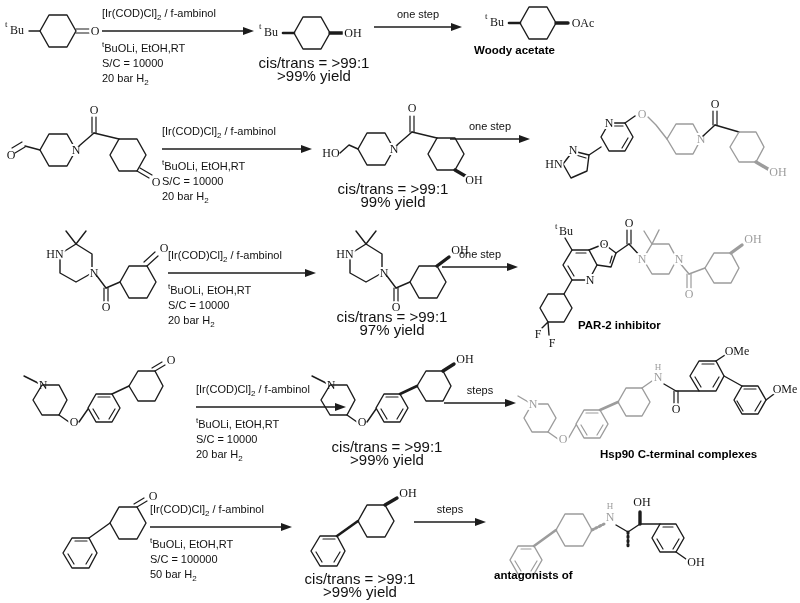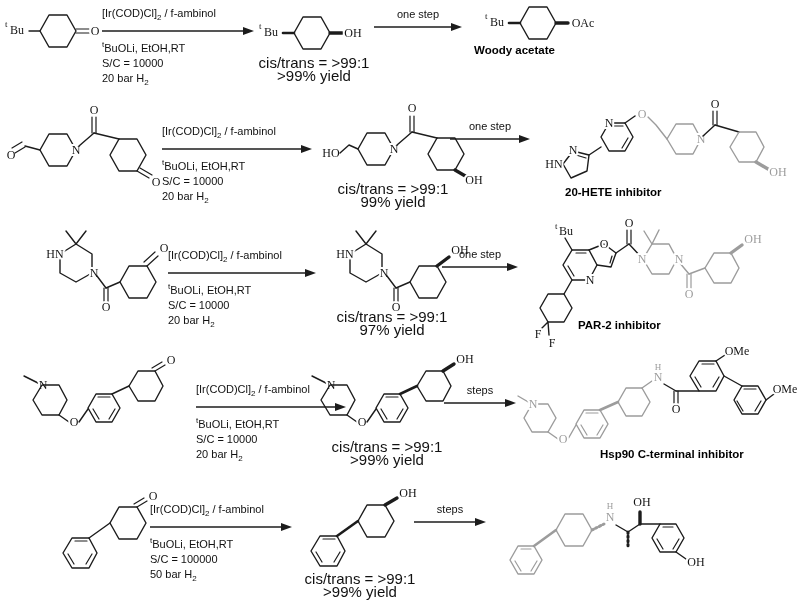--- a/index.html
+++ b/index.html
@@ -155,21 +155,20 @@
     <path d="M158,38 L170,27"></path>
     <path class="db" d="M168,27 L168,13 M172,27 L172,13"></path>
     <text x="170" y="10">O</text>
     <path d="M170,27 L194,34"></path>
     <g class="grey">
       <path d="M219,49 L211,34 L194,34 L185,49 L194,64 L211,64 Z"></path>
       <path class="wedge" d="M211,64 L223,71"></path>
     </g>
     <text class="gt" x="233" y="78">OH</text>
   </svg>
-  <div class="tname" style="left:565px;top:186px;width:165px">20-HETE inhibitor</div>
 
   <svg class="mol" style="left:28px;top:224px" width="150" height="102" viewBox="0 0 150 102">
     <path d="M38,7 L48,20 M58,7 L48,20"></path>
     <path d="M48,20 L64,30 L64,49 L48,58 L32,49 L32,30 Z"></path>
     <text x="27" y="34">HN</text>
     <text x="66" y="53">N</text>
     <path d="M69,52 L78,64"></path>
     <path class="db" d="M76,64 L76,79 M80,64 L80,79"></path>
     <text x="78" y="87">O</text>
     <path d="M78,64 L92,58"></path>
@@ -326,21 +325,21 @@
     <path d="M222,30 L214,15 L197,15 L188,30 L197,45 L214,45 Z"></path>
     <path class="db" d="M200,18 L212,18 M217,31 L211,41 M193,31 L199,41"></path>
     <path d="M214,15 L223,9"></path>
     <text x="235" y="9">OMe</text>
     <path d="M222,30 L240,40"></path>
     <path d="M264,54 L256,40 L240,40 L232,54 L240,68 L256,68 Z"></path>
     <path class="db" d="M242,43 L254,43 M259,55 L253,65 M235,55 L241,65"></path>
     <path d="M264,54 L272,48"></path>
     <text x="283" y="47">OMe</text>
   </svg>
-  <div class="tname" style="left:600px;top:448px;width:170px">Hsp90 C-terminal inhibitor</div>
+  <div class="tname" style="left:600px;top:448px;width:170px">Hsp90 C-terminal complexes</div>
 
   <svg class="mol" style="left:52px;top:488px" width="112" height="92" viewBox="0 0 112 92">
     <path d="M45,65 L37,50 L20,50 L11,65 L20,80 L37,80 Z"></path>
     <path class="db" d="M23,53 L35,53 M40,66 L34,76 M16,66 L22,76"></path>
     <path d="M37,50 L58,35"></path>
     <path d="M94,35 L85,19 L67,19 L58,35 L67,51 L85,51 Z"></path>
     <path class="db" d="M85,19 L95,13 M82,16 L92,10"></path>
     <text x="101" y="12">O</text>
   </svg>
 
@@ -391,15 +390,16 @@
     <path d="M128,54 L140,46"></path>
     <path class="wedge" d="M140,46 L140,34"></path>
     <text x="142" y="28">OH</text>
     <path d="M140,46 L160,46"></path>
     <path d="M184,60 L176,46 L160,46 L152,60 L160,74 L176,74 Z"></path>
     <path class="db" d="M163,49 L173,49 M179,61 L173,71 M157,61 L163,71"></path>
     <path d="M176,74 L186,81"></path>
     <text x="196" y="88">OH</text>
   </svg>
   <div class="tname" style="left:494px;top:569px;width:215px">
+    <div>antagonists of</div>
   </div>
 
 </div>
 
 </body></html>

